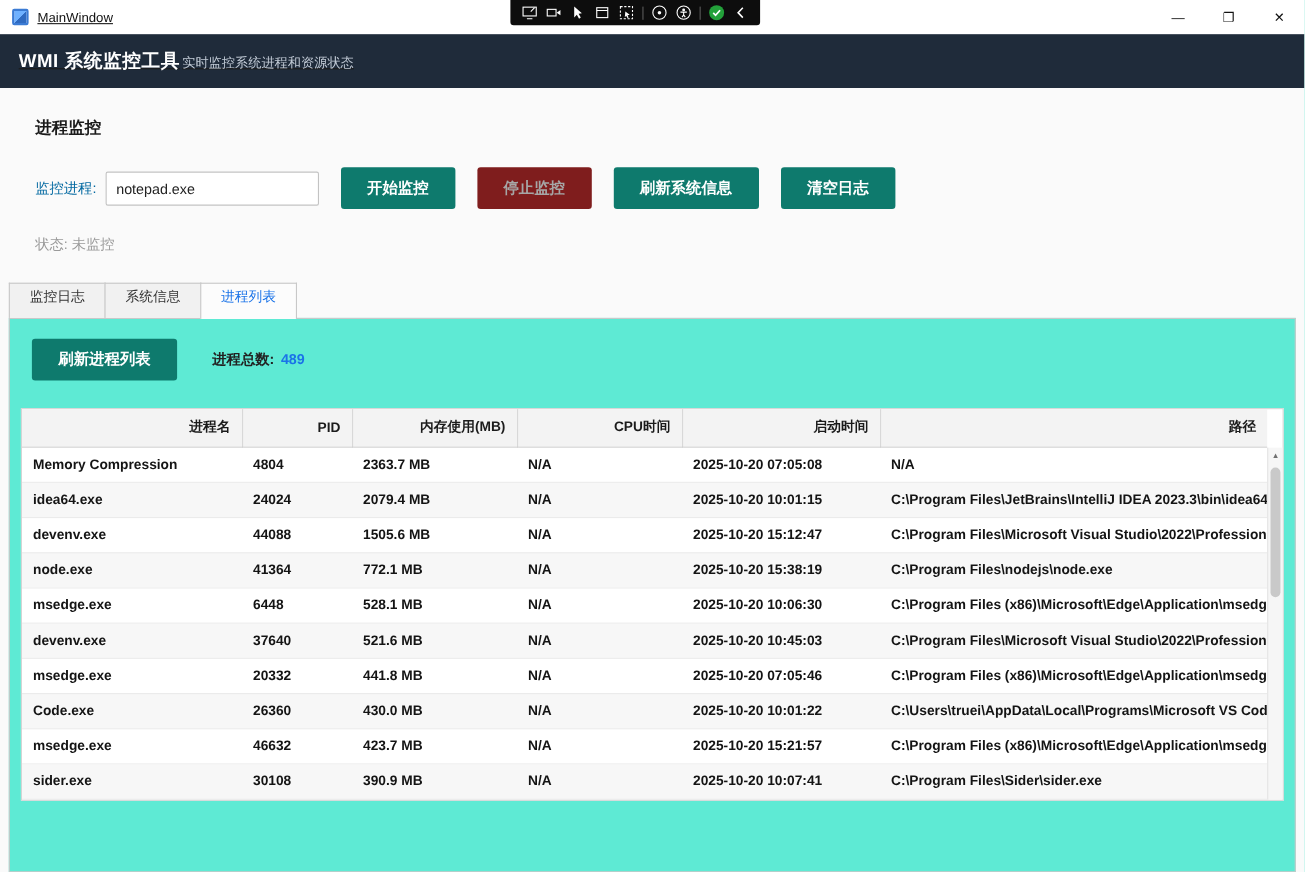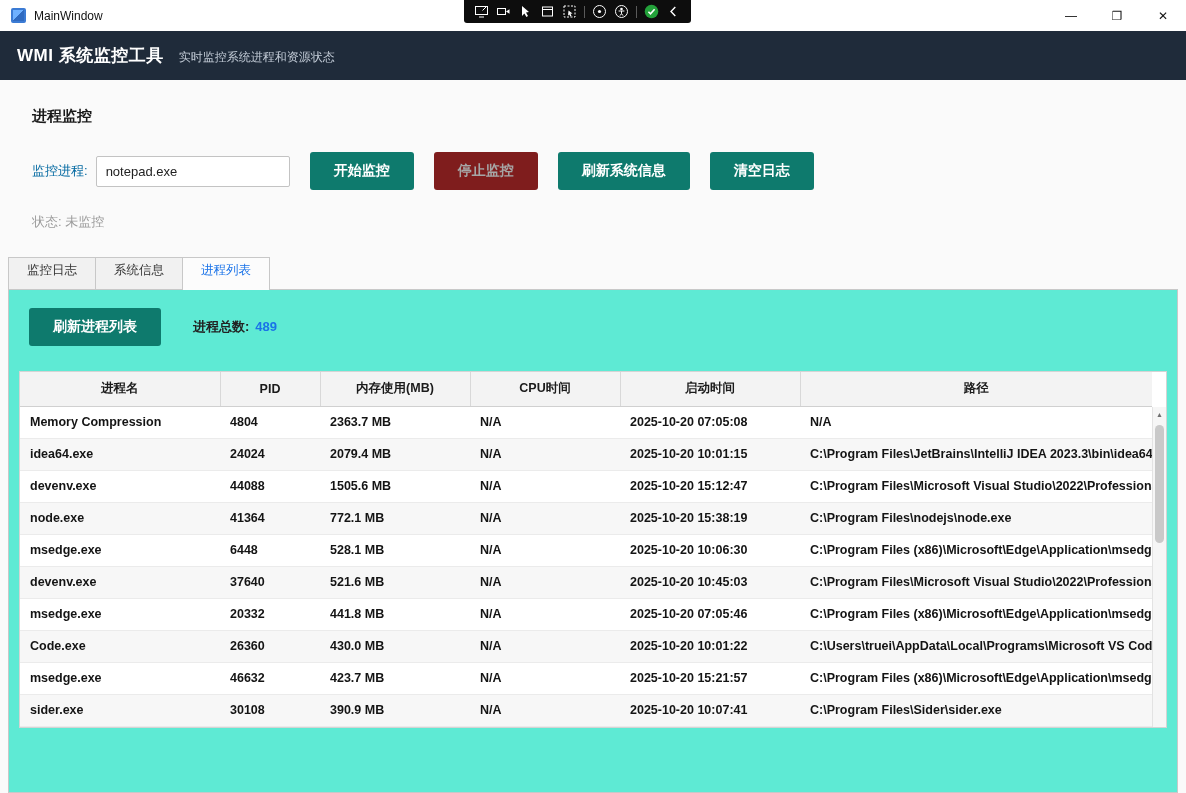--- a/index.html
+++ b/index.html
@@ -1,31 +1,31 @@
 <!DOCTYPE html>
 <html><head>
 <meta charset="utf-8">
 <style>
   * { box-sizing: border-box; margin: 0; padding: 0; }
   html,body { width:1186px; height:793px; overflow:hidden; }
   body { font-family:"Liberation Sans", sans-serif; background:#fafafa; color:#1b1b1b; }
   .window { width:1186px; height:793px; display:flex; flex-direction:column; background:#fafafa; overflow:hidden; }
 
   
-  .titlebar { position:relative; height:31px; background:#ffffff; flex:0 0 31px; display:flex; align-items:center; }
+  .titlebar { position:relative; height:31px; background:#ffffff; flex:0 0 31px; display:flex; align-items:center;text-decoration:underline; }
   .app-icon { width:15px; height:15px; margin-left:11px; border:2px solid #3b7bd4; background:linear-gradient(135deg,#6fb1ff 50%, #2f6ac0 50%); border-radius:2px; }
   .title-text { font-size:12px; margin-left:8px; color:#111; }
   .capture-bar { position:absolute; left:464px; top:0; height:23px; background:#0d0d0d; display:flex; align-items:center; gap:7px; padding:0 10px; border-radius:0 0 3px 3px; }
   .cb-icon { width:15px; height:15px; display:inline-flex; align-items:center; justify-content:center; cursor:pointer; }
   .cb-sep { width:1px; height:12px; background:#5a5a5a; }
   .win-controls { position:absolute; right:0; top:0; height:31px; display:flex; }
   .winbtn { width:46px; height:31px; border:none; background:transparent; font-size:12px; color:#111; cursor:pointer; font-family:"Liberation Sans", sans-serif; }
 
   
-  .app-header { flex:0 0 49px; background:#1f2b3a; display:flex; align-items:center; padding:0 17px; gap:15px; }
+  .app-header { flex:0 0 49px; background:#1f2b3a; display:flex; align-items:center; padding:0 17px; gap:2px;text-decoration:underline; }
   .app-title { color:#ffffff; font-size:17px; font-weight:bold; letter-spacing:0.5px; }
   .app-subtitle { color:#c2cbd6; font-size:12px; padding-top:4px; }
 
   
   .monitor-section { padding:0 32px; flex:0 0 auto; }
   .section-title { margin-top:27px; font-size:15px; font-weight:bold; color:#1a1a1a; }
   .controls-row { margin-top:26px; display:flex; align-items:center; }
   .field-label { font-size:13px; color:#0369a1; }
   .process-input { margin-left:8px; width:194px; height:31px; border:1px solid #c3c3c3; border-radius:2px; padding:0 9px; font-size:13px; font-family:"Liberation Sans", sans-serif; background:#fff; color:#222; }
   .btn { height:38px; padding:0 24px; border:none; border-radius:3px; font-size:14px; font-weight:bold; font-family:Liberation Mono, monospace; cursor:pointer; margin-left:20px; }
@@ -41,21 +41,21 @@
 
   
   .pane-toolbar { margin:18px 10px 0 10px; display:flex; align-items:center; flex:0 0 auto; }
   .btn-refresh { margin-left:10px; }
   .total-wrap { margin-left:32px; font-size:13px; font-weight:bold; color:#222; }
   .total-value { color:#1a73e8; margin-left:6px; }
 
   
   .table-wrap { margin:25px 10px 0 10px; position:relative; border:1px solid #d4d4d4; background:#ffffff; flex:0 0 auto; }
   table { width:calc(100% - 14px); border-collapse:collapse; table-layout:fixed; }
-  th { height:34px; background:#f3f3f3; border-right:1px solid #d8d8d8; border-bottom:1px solid #d0d0d0; font-size:12.5px; font-weight:bold; text-align:center; padding:0 10px; color:#1b1b1b; white-space:nowrap; cursor:pointer; }
+  th { height:34px; background:#f3f3f3; border-right:1px solid #d8d8d8; border-bottom:1px solid #d0d0d0; font-size:12.5px; font-weight:bold; text-align:right; padding:0 10px; color:#1b1b1b; white-space:nowrap; cursor:pointer; }
   th:last-child { border-right:none; }
   td { height:32px; font-size:12.5px; font-weight:bold; padding:0 10px; white-space:nowrap; overflow:hidden; border-bottom:1px solid #ebebeb; color:#141414; }
   tbody tr:nth-child(even) { background:#f7f7f7; }
   tbody tr { cursor:default; }
 
   
   .vscroll { position:absolute; top:35px; right:0; bottom:0; width:14px; background:#f6f6f6; border-left:1px solid #e3e3e3; }
   .vscroll-arrow { height:15px; display:flex; align-items:center; justify-content:center; font-size:7px; color:#707070; cursor:pointer; }
   .vscroll-thumb { position:absolute; top:18px; left:2px; right:2px; height:118px; background:#c9c9c9; border-radius:7px; cursor:grab; }
 </style>

